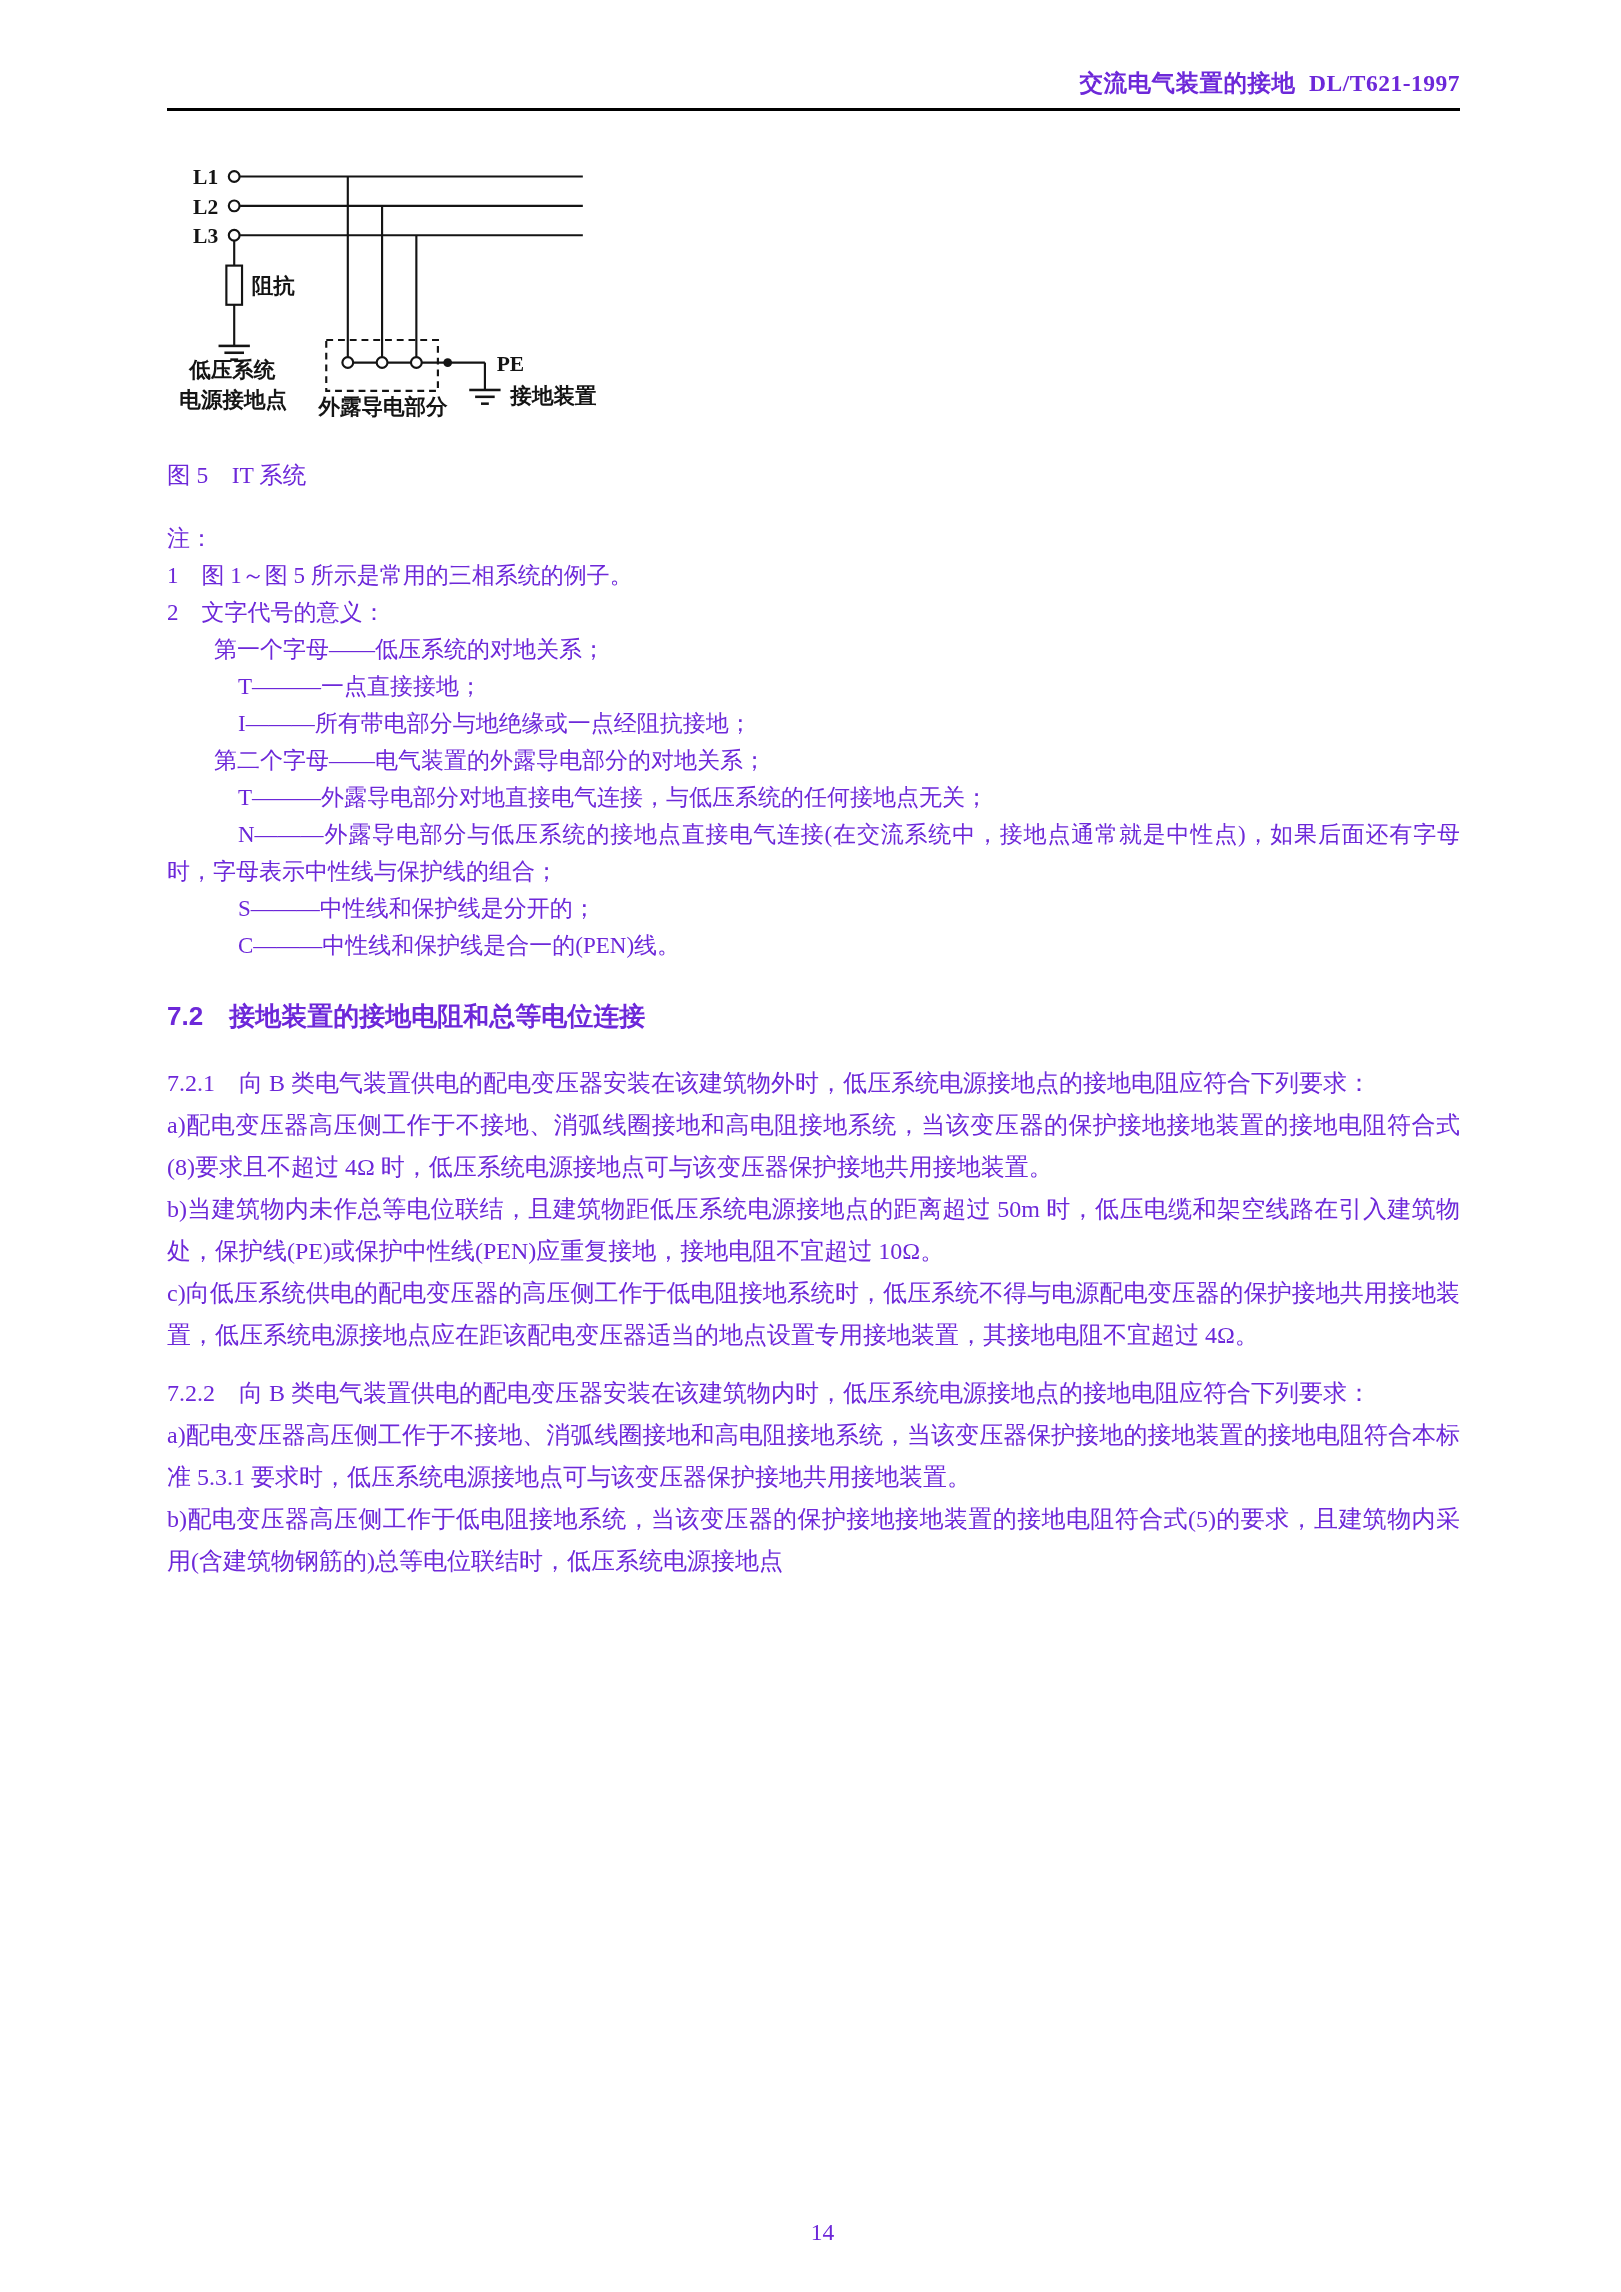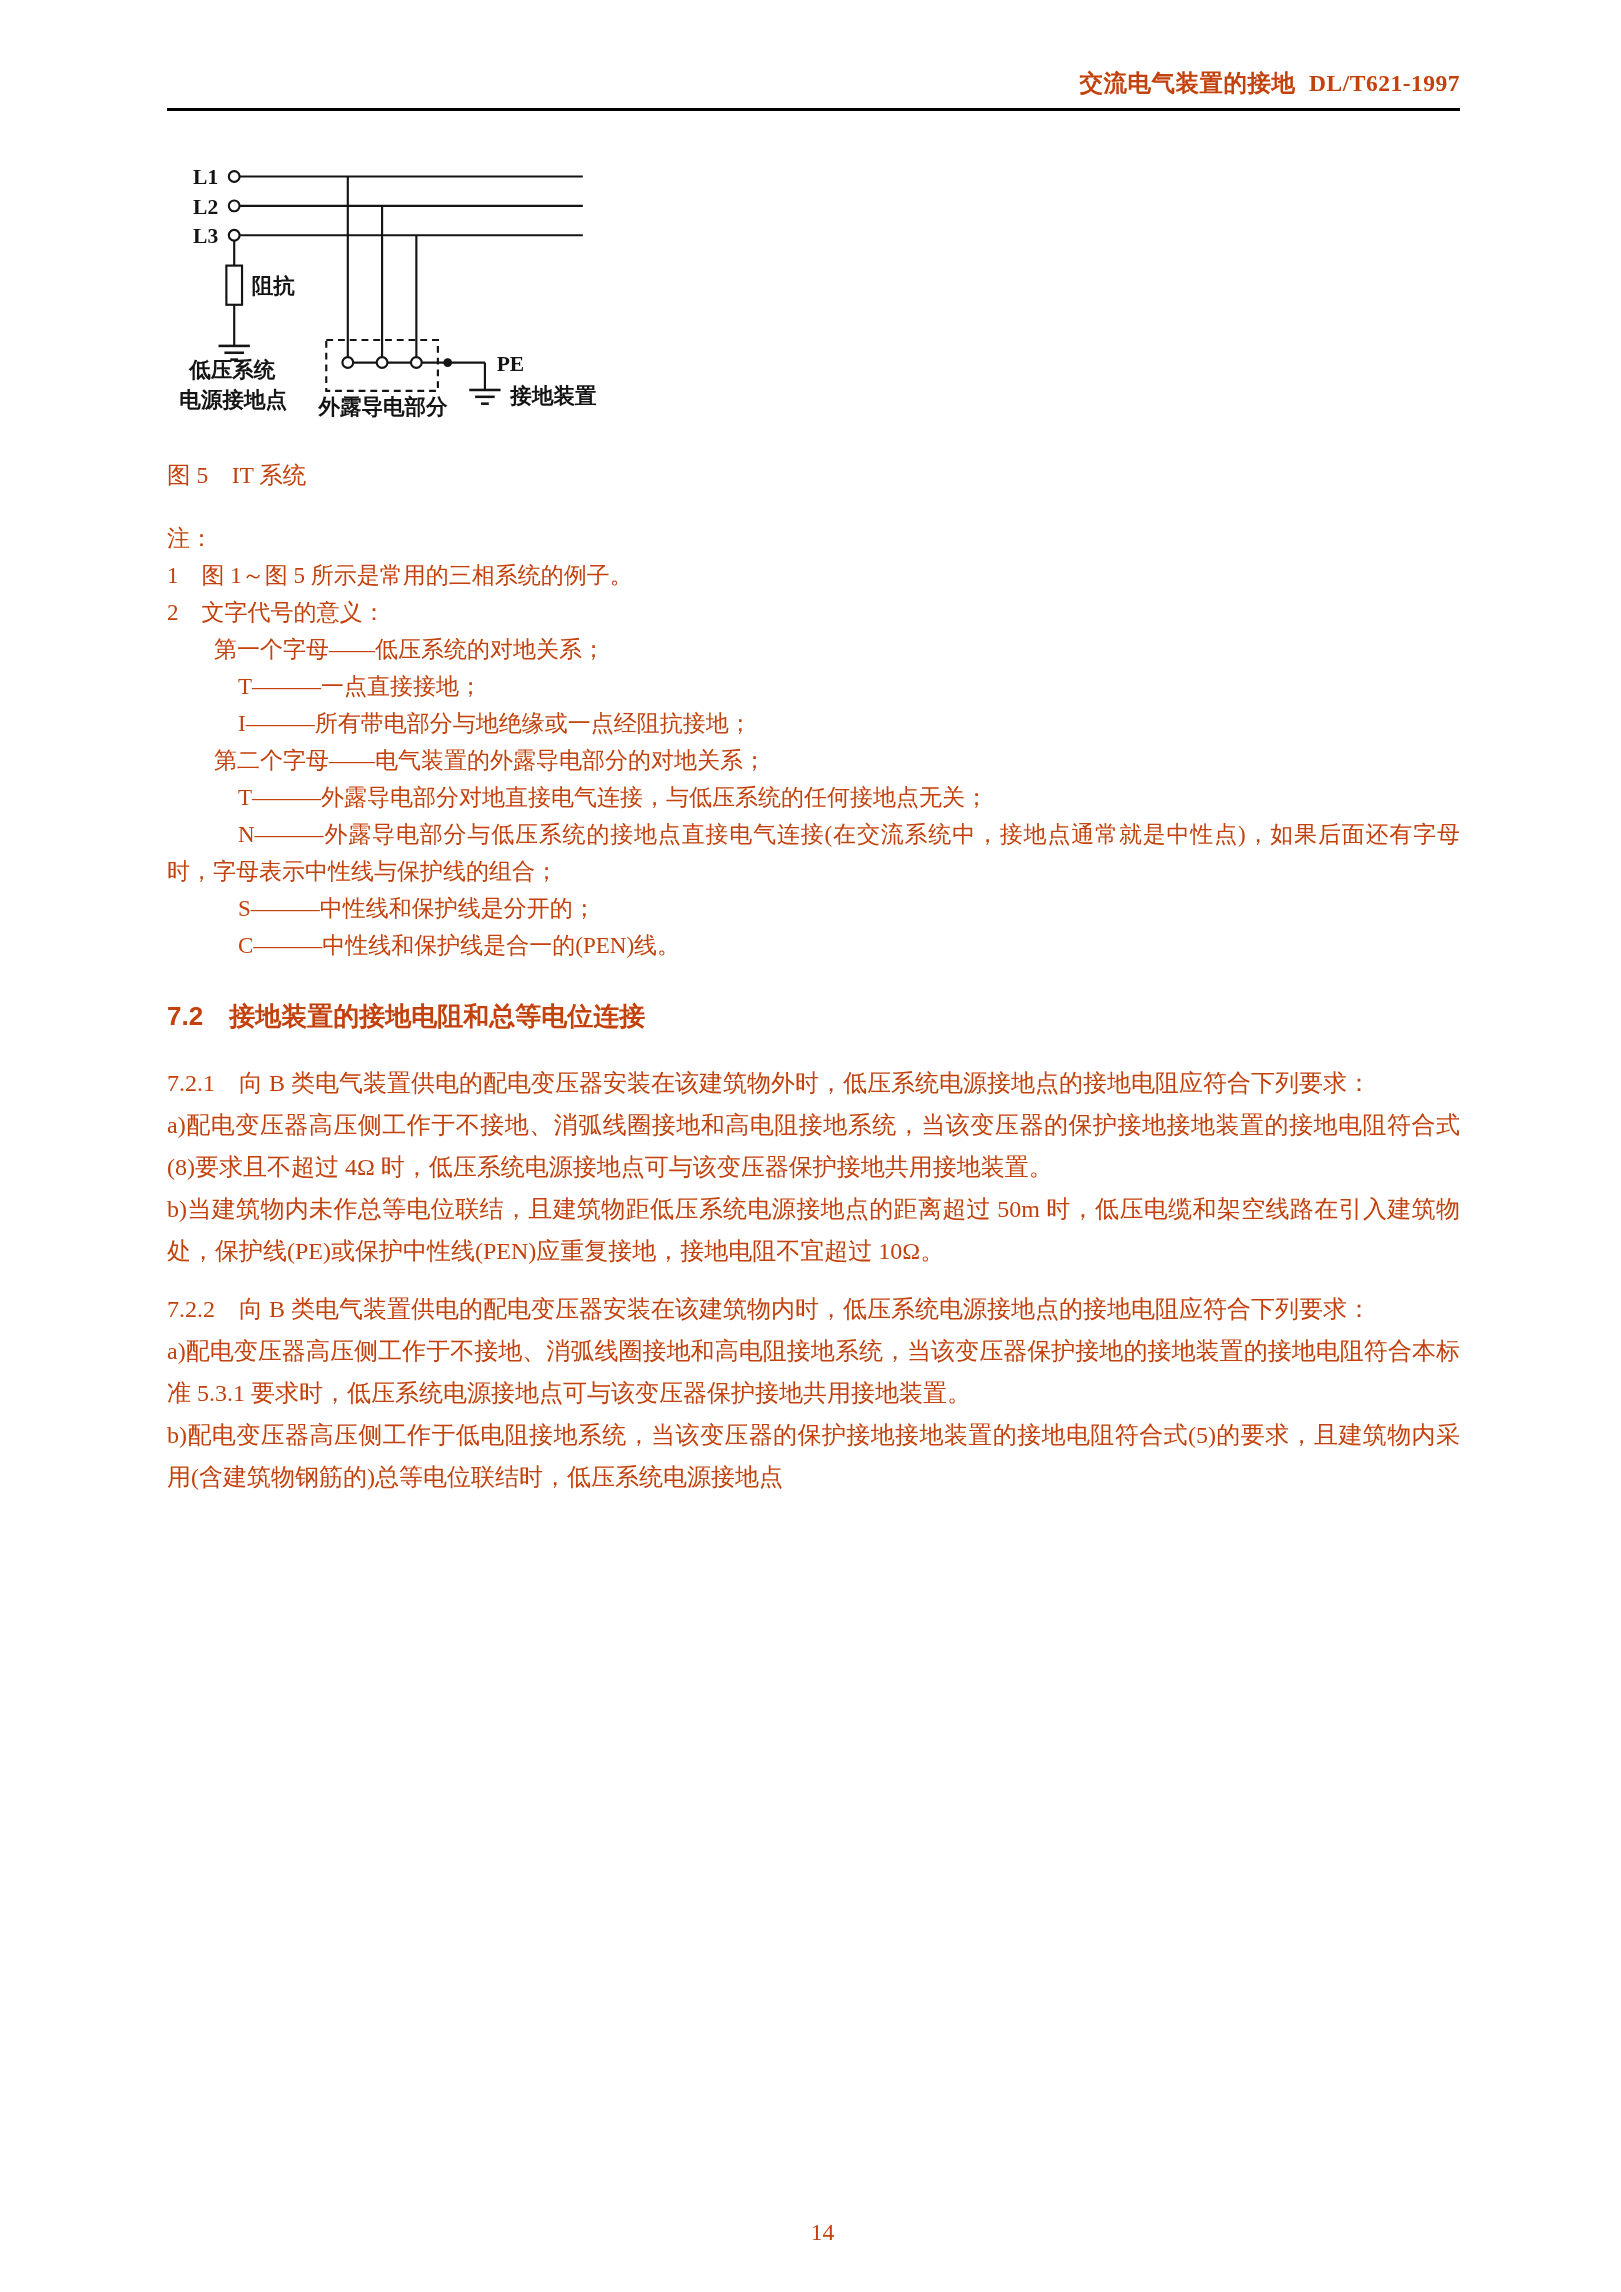--- a/index.html
+++ b/index.html
@@ -5,21 +5,21 @@
   html, body { margin: 0; padding: 0; background: #ffffff; }
   .page {
     width: 1621px;
     height: 2293px;
     margin: 0 auto;
     background: #ffffff;
     position: relative;
     box-sizing: border-box;
     padding: 67px 161px 0 167px;
     font-family: "Liberation Serif", "DejaVu Serif", serif;
-    color: #c2410c;
+    color: #6d28d9;
   }
   .header {
     text-align: right;
     font-size: 23.5px;
     font-weight: bold;
     padding-bottom: 8.8px;
     letter-spacing: 0.5px;
   }
   .header-num { margin-left: 13.7px; }
   .header-rule {
@@ -139,20 +139,21 @@
     <div class="note-line ind-3">S———中性线和保护线是分开的；</div>
     <div class="note-line ind-3">C———中性线和保护线是合一的(PEN)线。</div>
   </div>
 
   <h2 class="section-heading">7.2　接地装置的接地电阻和总等电位连接</h2>
 
   <div class="clauses">
     <p>7.2.1　向 B 类电气装置供电的配电变压器安装在该建筑物外时，低压系统电源接地点的接地电阻应符合下列要求：</p>
     <p>a)配电变压器高压侧工作于不接地、消弧线圈接地和高电阻接地系统，当该变压器的保护接地接地装置的接地电阻符合式(8)要求且不超过 4Ω 时，低压系统电源接地点可与该变压器保护接地共用接地装置。</p>
     <p>b)当建筑物内未作总等电位联结，且建筑物距低压系统电源接地点的距离超过 50m 时，低压电缆和架空线路在引入建筑物处，保护线(PE)或保护中性线(PEN)应重复接地，接地电阻不宜超过 10Ω。</p>
+    <p>c)向低压系统供电的配电变压器的高压侧工作于低电阻接地系统时，低压系统不得与电源配电变压器的保护接地共用接地装置，低压系统电源接地点应在距该配电变压器适当的地点设置专用接地装置，其接地电阻不宜超过 4Ω。</p>
   </div>
 
   <div class="clauses clauses-2">
     <p>7.2.2　向 B 类电气装置供电的配电变压器安装在该建筑物内时，低压系统电源接地点的接地电阻应符合下列要求：</p>
     <p>a)配电变压器高压侧工作于不接地、消弧线圈接地和高电阻接地系统，当该变压器保护接地的接地装置的接地电阻符合本标准 5.3.1 要求时，低压系统电源接地点可与该变压器保护接地共用接地装置。</p>
     <p>b)配电变压器高压侧工作于低电阻接地系统，当该变压器的保护接地接地装置的接地电阻符合式(5)的要求，且建筑物内采用(含建筑物钢筋的)总等电位联结时，低压系统电源接地点</p>
   </div>
 
   <div class="footer">14</div>
 

